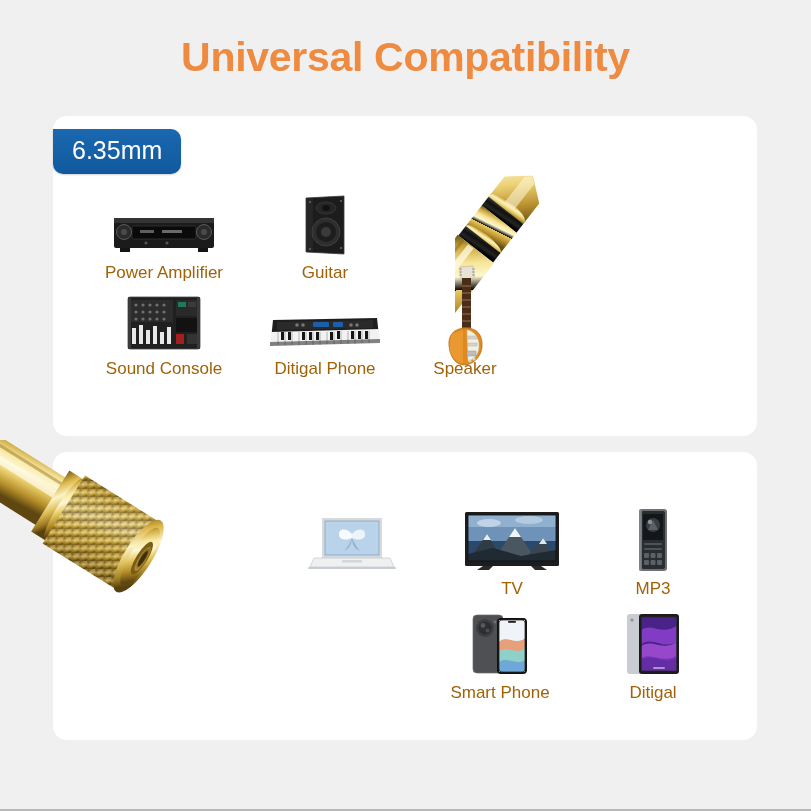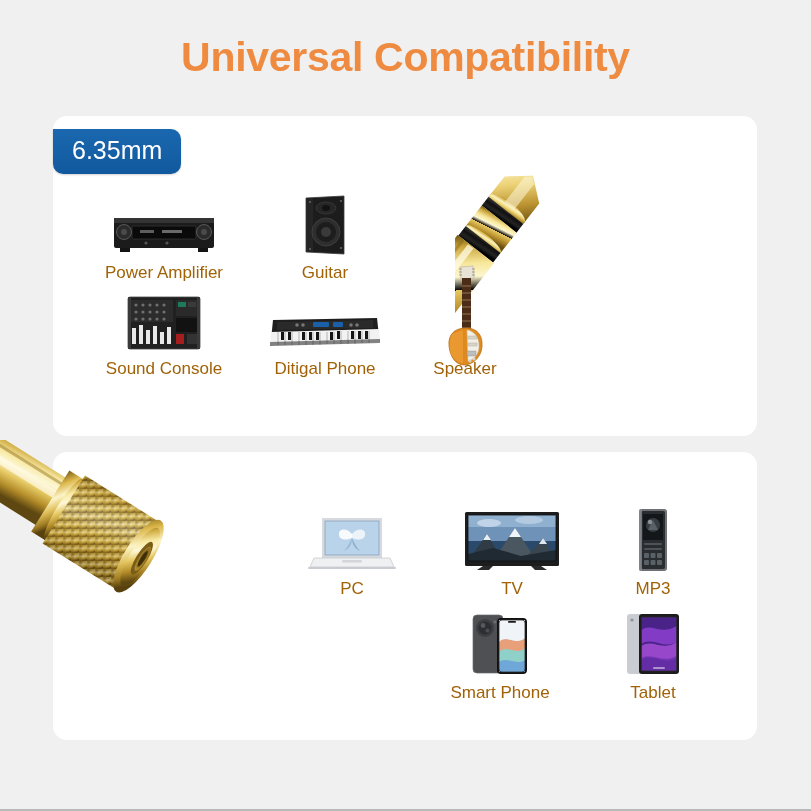--- a/index.html
+++ b/index.html
@@ -475,21 +475,20 @@
         <path d="M44 20 C50 13 58 15 57 21 C56 27 48 26 44 24 Z" fill="#f2f7fb" opacity="0.9"></path>
         <path d="M44 24 C42 29 39 34 36 37 C41 35 44 30 44 24 Z" fill="#8fb2cf" opacity="0.85"></path>
         <path d="M44 24 C46 29 49 34 52 37 C47 35 44 30 44 24 Z" fill="#7ea5c6" opacity="0.8"></path>
 
         <path d="M6 44 L82 44 L86 53 L2 53 Z" fill="#eef0f2"></path>
         <path d="M6 44 L82 44 L86 53 L2 53 Z" fill="none" stroke="#c3c7cc" stroke-width="0.7"></path>
         <rect x="34" y="46" width="20" height="2.4" rx="1.2" fill="#d2d6da"></rect>
         <rect x="0" y="53" width="88" height="2" rx="1" fill="#c8ccd1"></rect>
       </svg>
     </div>
-    <div class="label">PC</div>
   </div>
 
   <div class="device" id="dev-tv">
     <div class="thumb">
       <svg width="98" height="62" viewBox="0 0 98 62">
         <rect x="2" y="2" width="94" height="54" rx="1.5" fill="#1d1d1d"></rect>
         <rect x="5" y="5" width="88" height="46" fill="#2b4a6b"></rect>
 
         <rect x="5" y="5" width="88" height="26" fill="#6f93b8"></rect>
         <rect x="5" y="5" width="88" height="12" fill="#8fb0cf"></rect>
@@ -578,17 +577,17 @@
         <rect x="16.5" y="5" width="35" height="54" rx="1.5" fill="#3a1f66"></rect>
 
         <path d="M16.5 5 L51.5 5 L51.5 59 L16.5 59 Z" fill="#4a2388"></path>
         <path d="M16.5 18 C26 10 36 24 51.5 14 L51.5 30 C38 38 28 24 16.5 32 Z" fill="#8b3fd0" opacity="0.85"></path>
         <path d="M16.5 34 C27 26 38 40 51.5 30 L51.5 46 C38 54 27 40 16.5 48 Z" fill="#b155e0" opacity="0.75"></path>
         <path d="M16.5 46 C27 40 38 52 51.5 44 L51.5 59 L16.5 59 Z" fill="#6a2fae" opacity="0.8"></path>
         <rect x="16.5" y="5" width="35" height="54" rx="1.5" fill="none" stroke="#2a2a2a" stroke-width="0.7"></rect>
         <rect x="28" y="55" width="12" height="2" rx="1" fill="#dcd6ea" opacity="0.6"></rect>
       </svg>
     </div>
-    <div class="label">Tablet</div>
+    <div class="label">Ditigal</div>
   </div>
 
   <div class="bottom-rule"></div>
 </div>
 
 </body></html>

